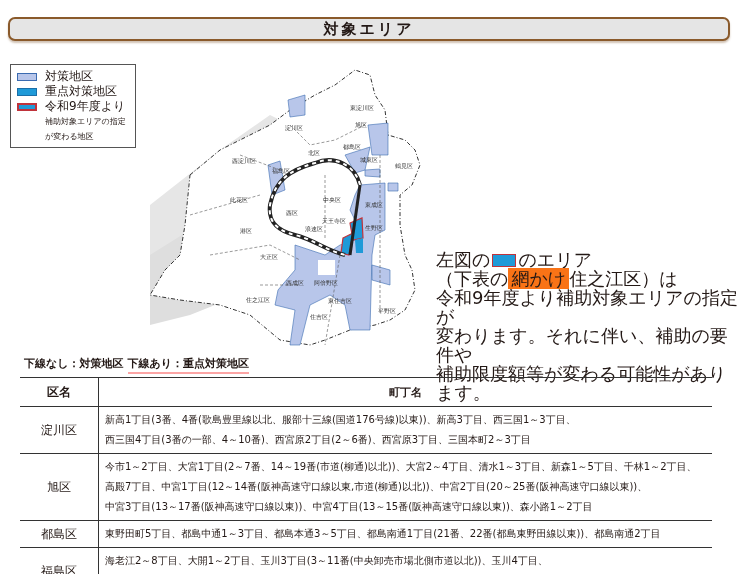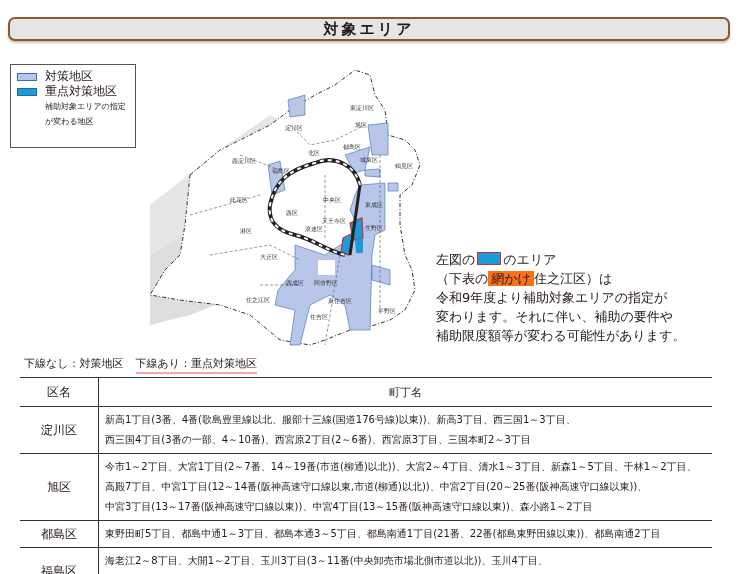--- a/index.html
+++ b/index.html
@@ -15,50 +15,54 @@
     border: 1px solid #555; background: #fff; box-sizing: border-box; padding: 4px 0 0 6px; }
   .legend-row { display: flex; align-items: center; height: 15px; font-size: 12px; }
   .swatch { width: 20px; height: 8px; margin-right: 8px; box-sizing: border-box; }
   .sw-light { background: #b8c6ea; border: 1px solid #3b6bb0; }
   .sw-blue { background: #1f9ad8; border: 1px solid #1a6fa8; }
   .sw-red { background: #1f9ad8; border: 2px solid #c0333b; }
   .legend-cont { font-size: 8px; padding-left: 28px; height: 15px; line-height: 15px; }
 
   .map { position: absolute; left: 150px; top: 55px; width: 280px; height: 295px; }
 
-  .note { position: absolute; left: 436px; top: 250px; font-size: 13px; line-height: 19px; color: #231815; }
+  .note { position: absolute; left: 436px; top: 250px; font-size: 18px; line-height: 19px; color: #231815; }
   .note .inline-swatch { display: inline-block; width: 22px; height: 11px; background: #1f9ad8;
     border: 1.5px solid #c0333b; vertical-align: -1px; margin: 0 2px; }
   .note .ami { background: #f97316; padding: 0 3px; }
 
-  .underline-legend { position: absolute; left: 24px; top: 356px; font-size: 11px; display: flex; gap: 12px; }
+  .underline-legend { position: absolute; left: 24px; top: 356px; font-size: 11px; display: flex; gap: 4px; font-weight: bold; }
   .underline-legend .ul { border-bottom: 2px solid #fca5a5; padding-bottom: 1px; }
 
   table.areas { position: absolute; left: 20px; top: 377px; width: 692px; border-collapse: collapse; font-size: 10px; }
   table.areas th, table.areas td { border-top: 1.5px solid #333; border-bottom: 1.5px solid #333; }
-  table.areas th { font-weight: normal; height: 26px; font-size: 11px; }
+  table.areas th { font-weight: bold; height: 26px; font-size: 11px; }
   table.areas th.col-ward, table.areas td.ward { width: 76px; border-right: 1px solid #333; text-align: center; font-size: 12px; }
   table.areas td.towns { padding: 3px 6px; line-height: 20px; }
   table.areas td.towns div { white-space: nowrap; }
 </style>
 </head>
 <body>
 
 <div class="title-bar">
   <span>対象エリア</span>
 </div>
 
 <div class="legend">
   <div class="legend-row">
     <span class="swatch sw-light"></span>
     <span>対策地区</span>
   </div>
   <div class="legend-row">
     <span class="swatch sw-blue"></span>
     <span>重点対策地区</span>
+  </div>
+  <div class="legend-row">
+    <span class="swatch sw-red"></span>
+    <span>令和9年度より</span>
   </div>
   <div class="legend-cont">補助対象エリアの指定</div>
   <div class="legend-cont">が変わる地区</div>
 </div>
 
 <svg class="map" viewBox="0 0 280 295">
 
   <path d="M0,150 L70,95 L120,60 L140,70 L110,110 L60,150 L20,200 L0,230 Z" fill="#e6e6e6"></path>
   <path d="M0,200 L40,175 L80,170 L100,200 L90,240 L40,260 L0,270 Z" fill="#dedede"></path>
 

